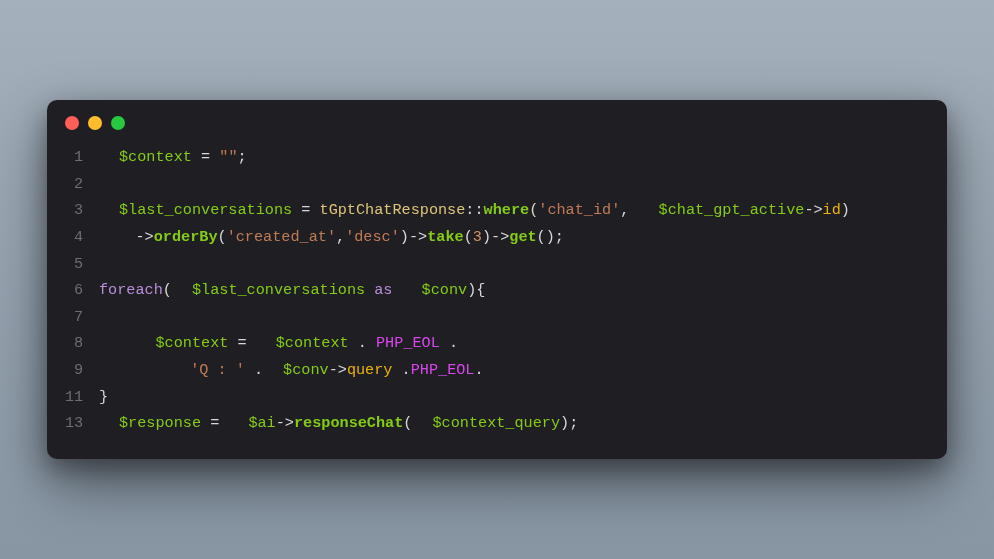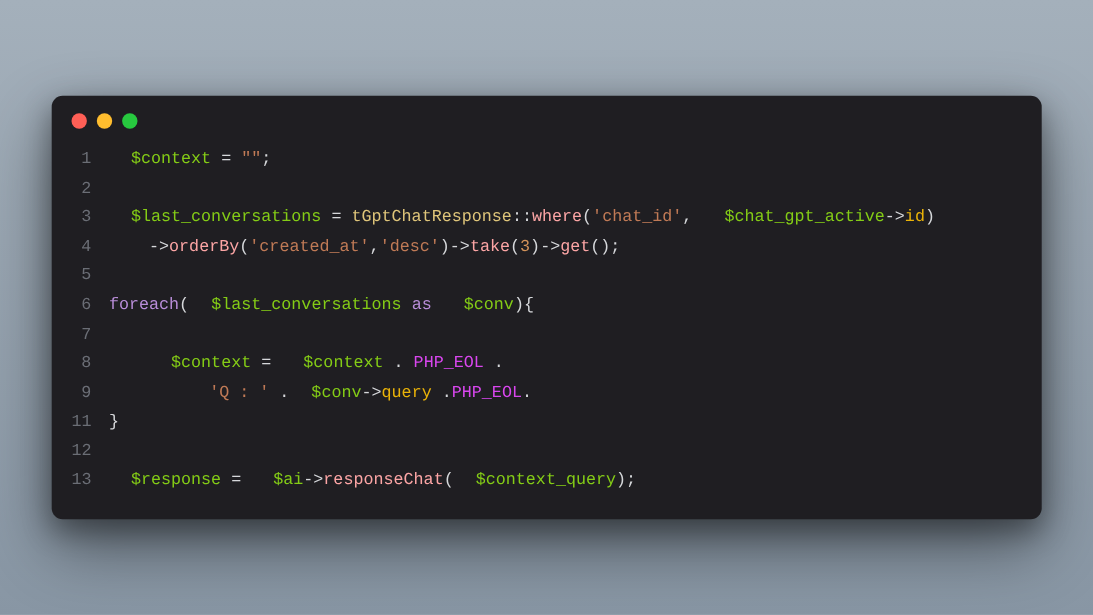--- a/index.html
+++ b/index.html
@@ -49,21 +49,21 @@
     color: #6b6e76;
     padding-right: 16px;
     user-select: none;
   }
   .code { flex: 1; }
 
   
   .var   { color: #84cc16; margin-left: 20px; }
   .op    { color: #d6d8db; }
   .str   { color: #c07a56; }
-  .call  { color: #fca5a5; }
+  .call  { color: #84cc16; font-weight: bold; }
   .class { color: #dfc57a; }
   .arrow { color: #d6d8db; }
   .prop  { color: #eab308; }
   .const { color: #d946ef; }
   .kw    { color: #b98dd9; }
   .punc  { color: #d6d8db; }
   .num   { color: #d4935a; }
 </style>
 </head>
 <body>
@@ -78,16 +78,15 @@
       <div class="line"><span class="gutter">1</span><span class="code"><span class="var">$context</span><span class="op"> = </span><span class="str">""</span><span class="punc">;</span></span></div>
       <div class="line"><span class="gutter">2</span><span class="code">&nbsp;</span></div>
       <div class="line"><span class="gutter">3</span><span class="code"><span class="var">$last_conversations</span><span class="op"> = </span><span class="class">tGptChatResponse</span><span class="op">::</span><span class="call">where</span><span class="punc">(</span><span class="str">'chat_id'</span><span class="punc">, </span><span class="var">$chat_gpt_active</span><span class="arrow">-&gt;</span><span class="prop">id</span><span class="punc">)</span></span></div>
       <div class="line"><span class="gutter">4</span><span class="code"><span class="punc">    </span><span class="arrow">-&gt;</span><span class="call">orderBy</span><span class="punc">(</span><span class="str">'created_at'</span><span class="punc">,</span><span class="str">'desc'</span><span class="punc">)</span><span class="arrow">-&gt;</span><span class="call">take</span><span class="punc">(</span><span class="num">3</span><span class="punc">)</span><span class="arrow">-&gt;</span><span class="call">get</span><span class="punc">();</span></span></div>
       <div class="line"><span class="gutter">5</span><span class="code">&nbsp;</span></div>
       <div class="line"><span class="gutter">6</span><span class="code"><span class="kw">foreach</span><span class="punc">(</span><span class="var">$last_conversations</span><span class="punc"> </span><span class="kw">as</span><span class="punc"> </span><span class="var">$conv</span><span class="punc">){</span></span></div>
       <div class="line"><span class="gutter">7</span><span class="code">&nbsp;</span></div>
       <div class="line"><span class="gutter">8</span><span class="code"><span class="punc">    </span><span class="var">$context</span><span class="op"> = </span><span class="var">$context</span><span class="op"> . </span><span class="const">PHP_EOL</span><span class="op"> .</span></span></div>
       <div class="line"><span class="gutter">9</span><span class="code"><span class="punc">          </span><span class="str">'Q : '</span><span class="op"> .</span><span class="var">$conv</span><span class="arrow">-&gt;</span><span class="prop">query</span><span class="op"> .</span><span class="const">PHP_EOL</span><span class="op">.</span></span></div>
       <div class="line"><span class="gutter">11</span><span class="code"><span class="punc">}</span></span></div>
-      <div class="line"><span class="gutter">12</span><span class="code">&nbsp;</span></div>
       <div class="line"><span class="gutter">13</span><span class="code"><span class="var">$response</span><span class="op"> = </span><span class="var">$ai</span><span class="arrow">-&gt;</span><span class="call">responseChat</span><span class="punc">(</span><span class="var">$context_query</span><span class="punc">);</span></span></div>
     </div>
 </div>
 
 </body></html>

